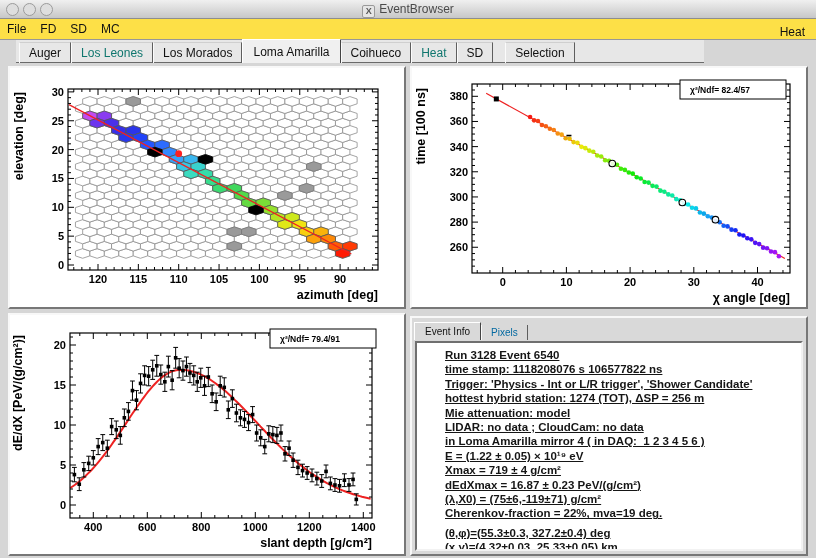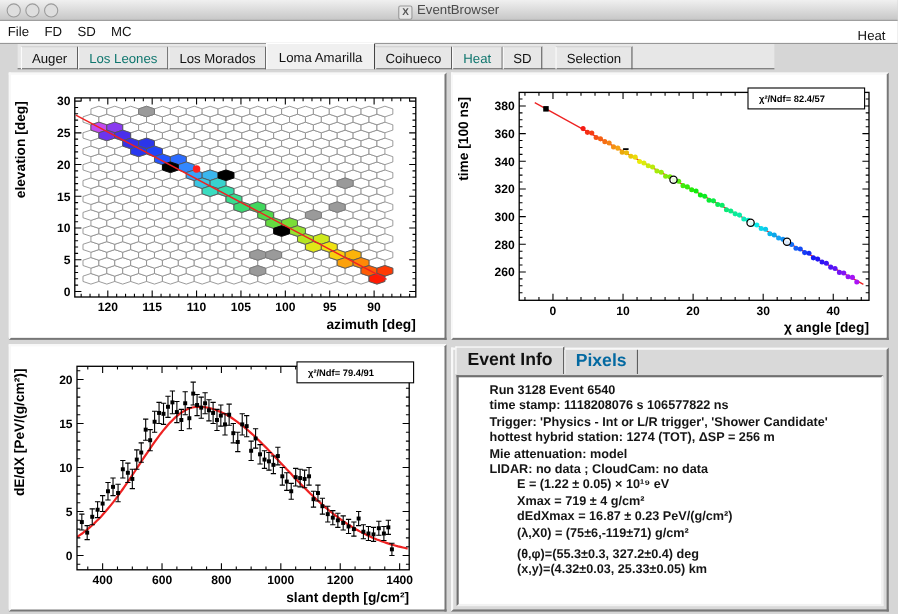--- a/index.html
+++ b/index.html
@@ -9,50 +9,50 @@
   .titlebar{position:absolute;left:0;top:0;width:816px;height:18px;
     background:linear-gradient(#f0f0f0,#c7c7c7);border-bottom:1px solid #8e8e8e;}
   .tl-btn{position:absolute;top:3px;width:11px;height:11px;border-radius:50%;
     border:1px solid #9b9b9b;background:#dedede;}
   .wtitle{position:absolute;left:0;right:0;top:0;height:22px;line-height:18px;
     text-align:center;font-size:12px;color:#4a4a4a;}
   .x11{display:inline-block;width:11px;height:11px;line-height:11px;border:1px solid #9a9a9a;
     border-radius:2px;background:#e6e6e6;color:#555;font-size:9px;font-weight:bold;
     text-align:center;vertical-align:-1px;margin-right:4px;}
   
-  .menubar{position:absolute;left:0;top:19px;width:816px;height:20px;background:#ffffff;
+  .menubar{position:absolute;left:0;top:19px;width:816px;height:20px;background:#fde047;
     border-bottom:1px solid #979797;font-size:12px;}
   .menu-item{display:inline-block;padding:3px 7px;}
   .menu-right{position:absolute;right:4px;top:3px;}
   
   .tabbar{position:absolute;left:16px;top:40px;width:688px;height:23px;background:#e7e7e7;}
   .tabrow{position:absolute;left:3px;bottom:0;display:flex;align-items:flex-end;}
   .tabline{position:absolute;left:0;right:0;bottom:0;height:1px;background:#6a6a6a;}
   .tab{font-size:12px;padding:3px 9px 3px;border-left:1px solid #fbfbfb;
     border-right:1px solid #5e5e5e;border-top:1px solid #cfcfcf;position:relative;z-index:1;}
   .tab.active{background:#f0f0f0;border-top:1px solid #ffffff;border-left:1px solid #ffffff;
     border-right:1px solid #444;padding:5px 10px 4px;z-index:3;}
   .tab.disabled{color:#0f766e;}
   .tab.gap{margin-left:12px;}
   
   .panel{position:absolute;background:#ffffff;border:2px solid;box-sizing:border-box;
     border-color:#f8f8f8 #777 #777 #f8f8f8;}
   .panel svg{display:block;}
   #panel-info{background:#d9d9d9;}
   .info-tabrow{position:absolute;left:2px;top:1px;display:flex;align-items:flex-end;height:21px;}
-  .info-tab{font-size:16px;padding:2px 9px;border-left:1px solid #fafafa;
-    border-right:1px solid #5e5e5e;font-weight:bold;}
+  .info-tab{font-size:10px;padding:2px 9px;border-left:1px solid #fafafa;
+    border-right:1px solid #5e5e5e;}
   .info-tab.active{background:#d9d9d9;border-top:1px solid #ffffff;border-left:1px solid #ffffff;
     border-right:1px solid #444;padding:3px 10px;}
   .info-tab.disabled{color:#0369a1;}
   .infobox{position:absolute;left:3px;right:3px;top:23px;bottom:3px;background:#ffffff;
     border:2px solid;border-color:#6f6f6f #f2f2f2 #f2f2f2 #6f6f6f;overflow:hidden;
     padding:5px 4px 0 28px;box-sizing:border-box;}
-  .info-line{font-weight:bold;font-size:11.5px;line-height:14.4px;white-space:pre;color:#151515;}
-  .indent{margin-left:25px;}
+  .info-line{font-weight:bold;font-size:11.5px;line-height:14.4px;white-space:pre;color:#151515;text-decoration:underline;}
+  .indent{}
   .blockgap{height:5px;}
 </style>
 </head>
 <body>
 
 <div class="titlebar">
   <span class="tl-btn" style="left:6px"></span>
   <span class="tl-btn" style="left:23px"></span>
   <span class="tl-btn" style="left:40px"></span>
   <div class="wtitle">
@@ -1336,21 +1336,23 @@
       <span class="info-tab active">Event Info</span>
       <span class="info-tab disabled">Pixels</span>
     </div>
   <div class="infobox" id="info-box">
       <div class="info-line">Run 3128 Event 6540</div>
       <div class="info-line">time stamp: 1118208076 s 106577822 ns</div>
       <div class="info-line">Trigger: 'Physics - Int or L/R trigger', 'Shower Candidate'</div>
       <div class="info-line">hottest hybrid station: 1274 (TOT), ΔSP = 256 m</div>
       <div class="info-line">Mie attenuation: model</div>
       <div class="info-line">LIDAR: no data ; CloudCam: no data</div>
+      <div class="info-line">in Loma Amarilla mirror 4 ( in DAQ:  1 2 3 4 5 6 )</div>
       <div class="info-line indent">E = (1.22 ± 0.05) × 10¹⁹ eV</div>
       <div class="info-line indent">Xmax = 719 ± 4 g/cm²</div>
       <div class="info-line indent">dEdXmax = 16.87 ± 0.23 PeV/(g/cm²)</div>
       <div class="info-line indent">(λ,X0) = (75±6,-119±71) g/cm²</div>
+      <div class="info-line indent">Cherenkov-fraction = 22%, mva=19 deg.</div>
       <div class="blockgap"></div>
       <div class="info-line indent">(θ,φ)=(55.3±0.3, 327.2±0.4) deg</div>
       <div class="info-line indent">(x,y)=(4.32±0.03, 25.33±0.05) km</div>
     </div>
 </div>
 
 </body></html>

